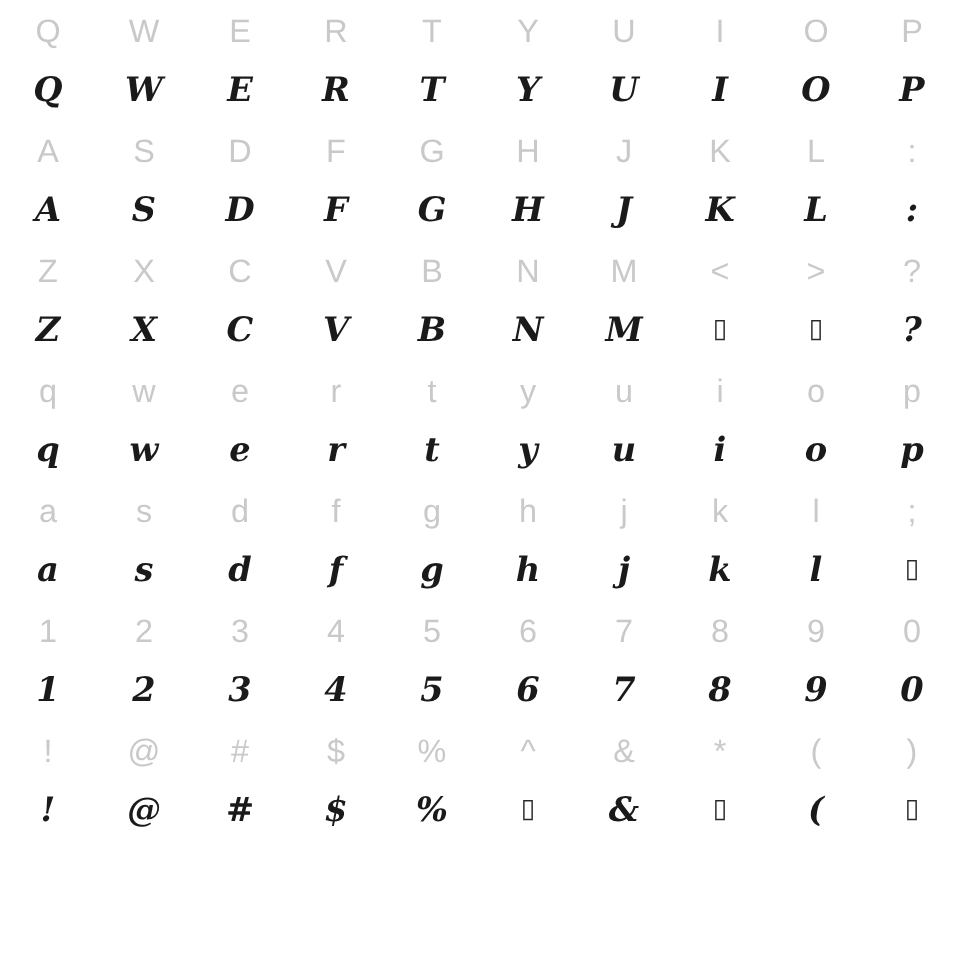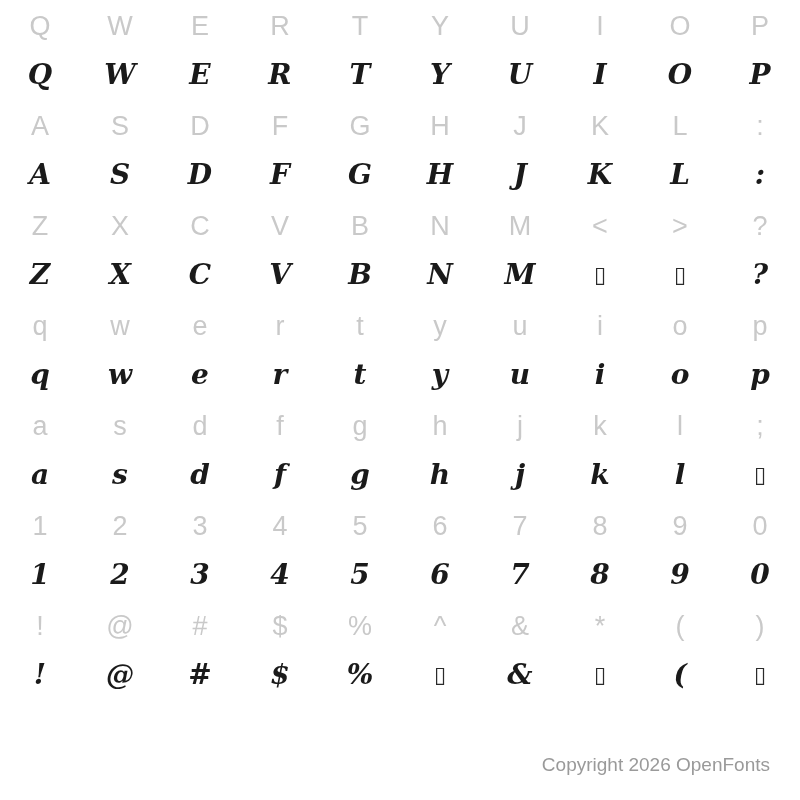--- a/index.html
+++ b/index.html
@@ -274,15 +274,14 @@
         <div class="cell glyph missing">▯</div>
         <div class="cell glyph">&amp;</div>
         <div class="cell glyph missing">▯</div>
         <div class="cell glyph">(</div>
         <div class="cell glyph missing">▯</div>
       </div>
     </div>
 
   </div>
 
-  <div class="footer">Copyright 2026 OpenFonts</div>
 
 </div>
 
 </body></html>

